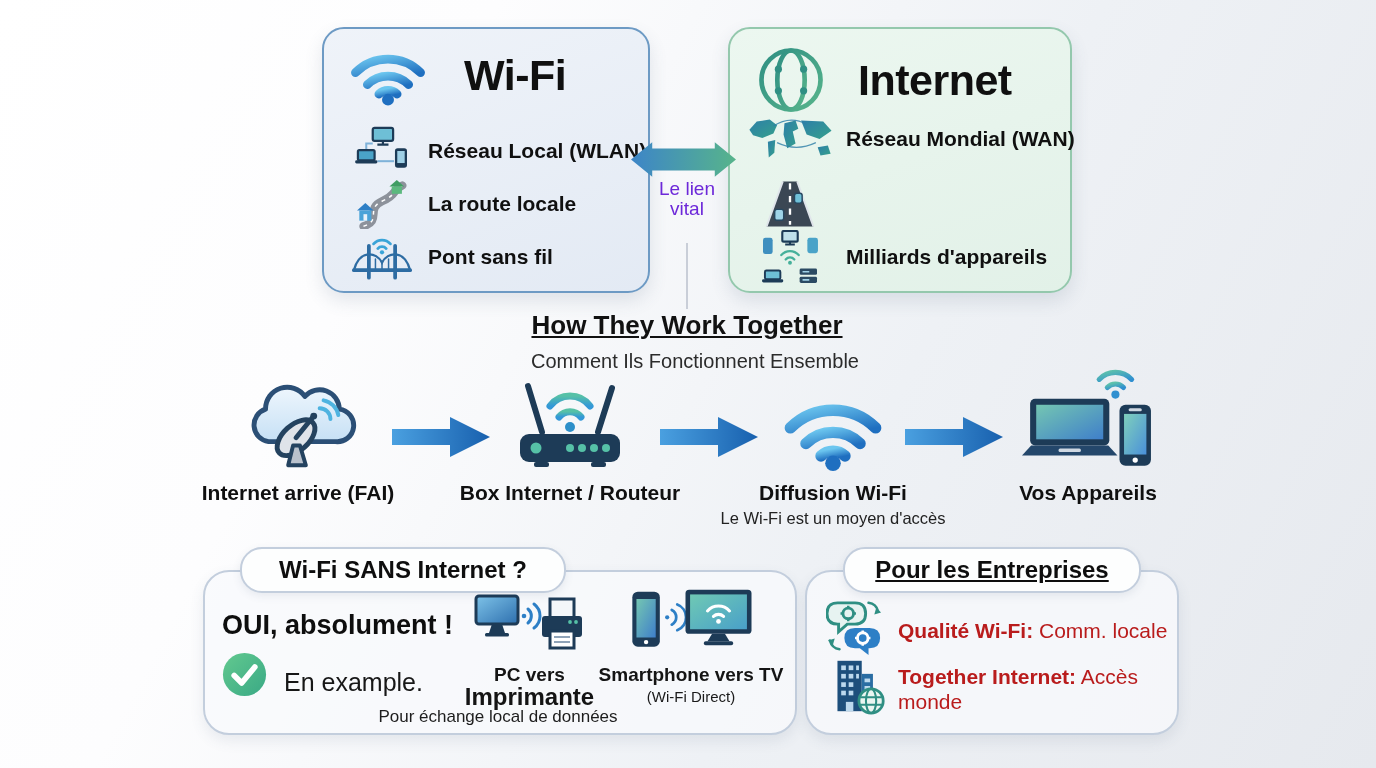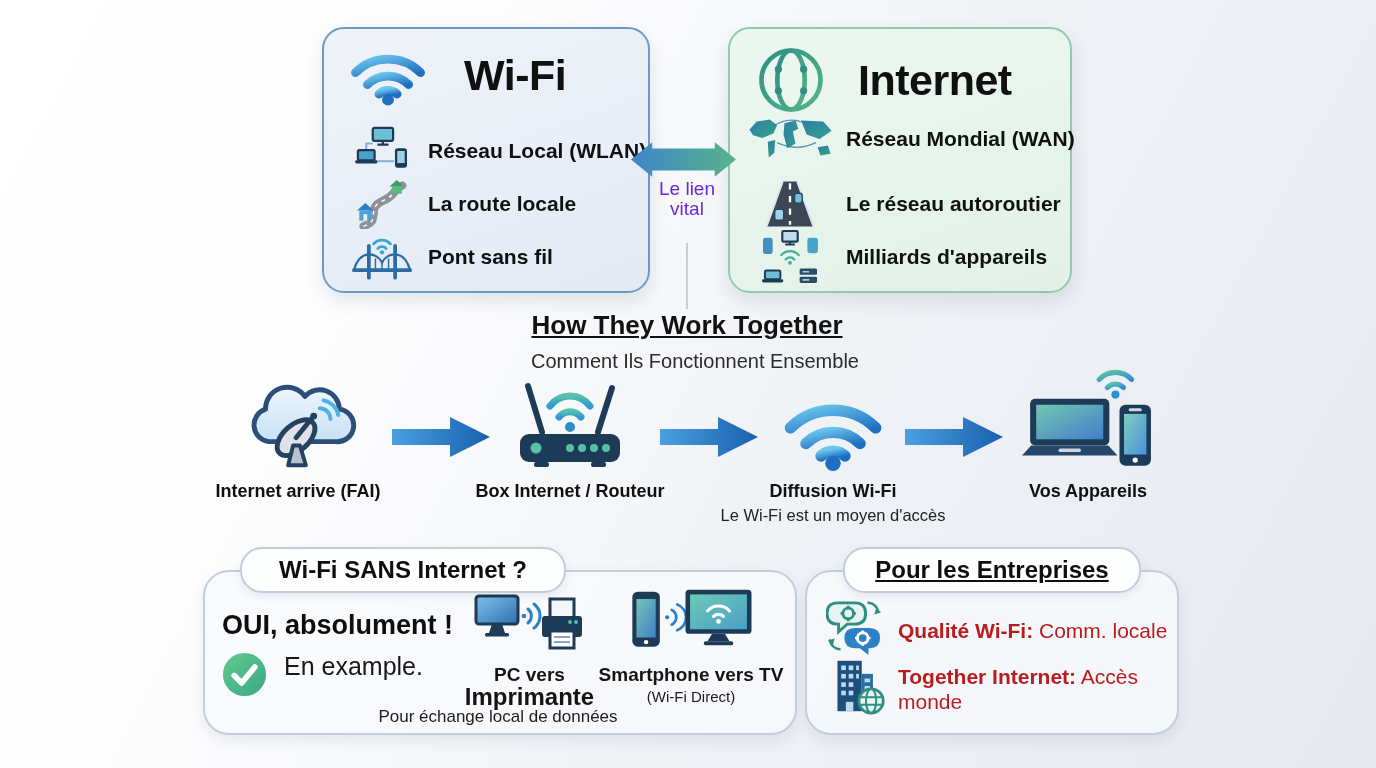--- a/index.html
+++ b/index.html
@@ -27,36 +27,36 @@
 
   
   .link-label{left:637px;top:179px;width:100px;text-align:center;font-size:19px;line-height:20px;color:#6d28d9;}
   .connector{left:686px;top:243px;width:2px;height:66px;background:#c9ced8;}
   .mid-title{left:437px;top:310px;width:500px;text-align:center;font-size:26px;font-weight:bold;color:#111;}
   .mid-sub{left:407px;top:342px;width:560px;text-align:center;font-size:20px;color:#2b2b2b;}
 
   
   .step{position:absolute;top:366px;display:flex;flex-direction:column;align-items:center;}
   .step .art{height:106px;display:flex;align-items:flex-end;justify-content:center;}
-  .step-label{margin-top:9px;font-size:18px;font-weight:bold;white-space:nowrap;color:#101010;}
+  .step-label{margin-top:9px;font-size:21px;font-weight:bold;white-space:nowrap;color:#101010;}
   .step-sublabel{margin-top:4px;font-size:16.5px;color:#222;white-space:nowrap;}
   .flow-arrow{position:absolute;top:415px;width:100px;height:44px;}
 
   
   .panel{position:absolute;border:2px solid #c3cedd;border-radius:26px;
     background:rgba(248,250,252,.75);box-shadow:0 6px 14px rgba(70,90,120,.10);}
   .panel-sans{left:203px;top:570px;width:590px;height:161px;}
   .panel-ent{left:805px;top:570px;width:370px;height:161px;}
   .pill{position:absolute;height:42px;border-radius:22px;background:#fdfefe;border:2px solid #c3cedd;
     display:flex;align-items:center;justify-content:center;font-size:24px;font-weight:bold;color:#0e0e0e;
     box-shadow:0 3px 8px rgba(70,90,120,.10);}
   .pill-sans{left:240px;top:547px;width:322px;}
   .pill-ent{left:843px;top:547px;width:294px;text-decoration:underline;}
   .claim{left:222px;top:610px;font-size:27px;font-weight:bold;color:#0e0e0e;}
-  .check-row{left:222px;top:652px;display:flex;align-items:flex-start;}
+  .check-row{left:222px;top:652px;display:flex;align-items:flex-end;}
   .check-row .txt{font-size:25px;margin-left:17px;color:#171717;}
   .ex-group{position:absolute;display:flex;flex-direction:column;align-items:center;}
   .ex-pc{left:452px;top:594px;width:155px;}
   .ex-tv{left:596px;top:588px;width:190px;}
   .ex-line1{margin-top:6px;font-size:19px;font-weight:bold;line-height:22px;white-space:nowrap;}
   .ex-line2b{font-size:24px;font-weight:bold;line-height:22px;white-space:nowrap;}
   .ex-line2r{font-size:15px;line-height:22px;white-space:nowrap;color:#1a1a1a;}
   .footnote{left:293px;top:707px;width:410px;text-align:center;font-size:17px;color:#1d1d1d;}
   .ent-item-icon{position:absolute;}
   .ent-text{position:absolute;font-size:21px;color:#b91c1c;line-height:25px;}
@@ -195,21 +195,20 @@
   <div class="card-row" style="left:12px;top:149px;">
     <span class="icon-cell" style="width:96px;height:52px;">
       <svg width="54" height="50" viewBox="0 0 60 54">
         <polygon points="22,2 38,2 56,52 4,52" fill="#3b4754"></polygon>
         <path d="M22 2 L4 52 M38 2 L56 52" stroke="#dfe4ea" stroke-width="2.2"></path>
         <path d="M30 4 V50" stroke="#ffffff" stroke-width="2.6" stroke-dasharray="7 7"></path>
         <rect x="13" y="33" width="10" height="12" rx="2.5" fill="#9fd4e8" stroke="#27475f" stroke-width="1.6"></rect>
         <rect x="35" y="15" width="8.5" height="11" rx="2.5" fill="#6fc0d8" stroke="#27475f" stroke-width="1.6"></rect>
       </svg>
     </span>
-    <span class="row-label" style="margin-left:8px;">Le réseau autoroutier</span>
   </div>
 
   <div class="card-row" style="left:12px;top:202px;">
     <span class="icon-cell" style="width:96px;height:52px;">
       <svg width="60" height="54" viewBox="0 0 60 56">
         <g stroke="#45b09a" fill="none" stroke-width="2.4" stroke-linecap="round">
           <path d="M21 26 A 12 12 0 0 1 39 26"></path>
           <path d="M25.5 30.5 A 6 6 0 0 1 34.5 30.5"></path>
         </g>
         <circle cx="30" cy="34" r="2" fill="#45b09a"></circle>

